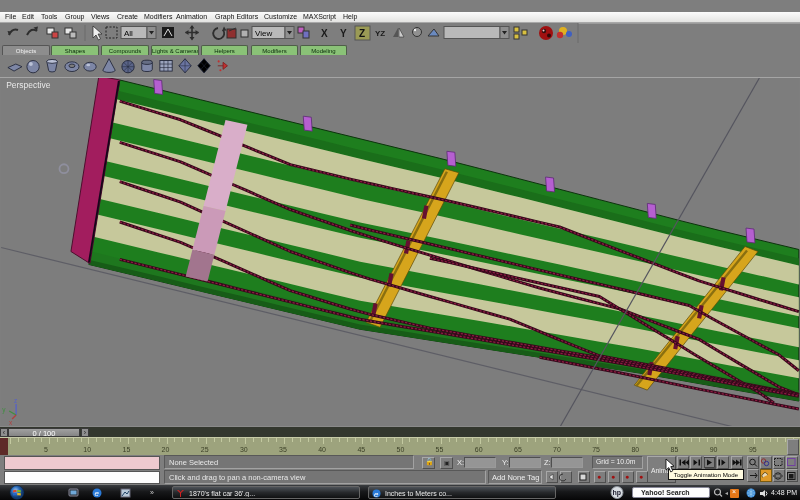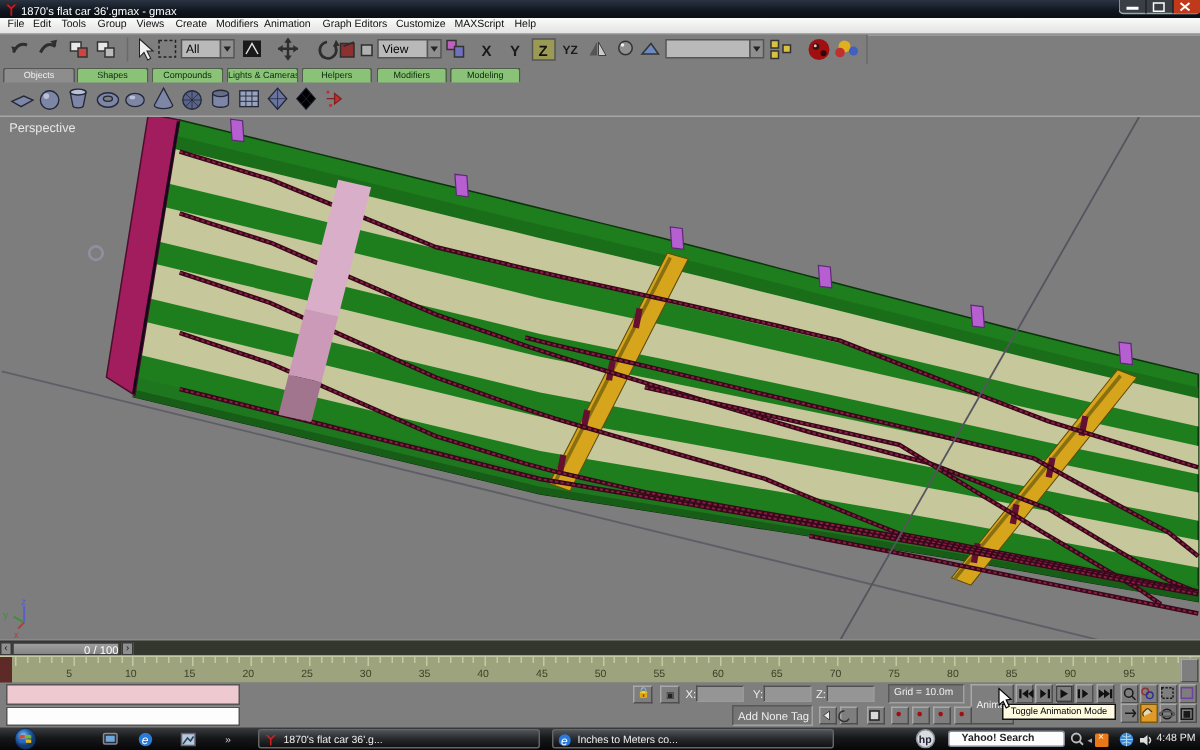--- a/index.html
+++ b/index.html
@@ -15,53 +15,38 @@
 
 #tabs{left:0;top:43px;width:800px;height:12px;background:#7e7e7e}
 .tab{position:absolute;top:1.5px;height:10.5px;font-size:6px;text-align:center;line-height:11px;border:1px solid #4e5e48;border-bottom:none;border-radius:2px 2px 0 0;white-space:nowrap;overflow:hidden}
 .tabg{background:#8ac277;color:#0a2a0a}
 .taba{background:#8d8d8d;color:#f2f2f2;border-color:#555}
 
 #vp{left:0;top:77px;width:800px;height:349px;display:block;border-top:1px solid #a5a5a5}
 
 #tslider{left:0;top:426px;width:800px;height:11px;background:#33372e;border-top:1px solid #8a8a8a}
 #tslider .btn{position:absolute;top:1px;width:8px;height:9px;background:#8f8f8f;border:1px solid #3a3a3a;color:#222;font-size:7px;line-height:8px;text-align:center}
-#thandle{position:absolute;left:8px;top:1px;width:72px;height:9px;background:linear-gradient(#a0a0a0,#858585);border:1px solid #3a3a3a;color:#fff;font-size:7.5px;text-align:right;line-height:9px}
+#thandle{position:absolute;left:8px;top:1px;width:72px;height:9px;background:linear-gradient(#a0a0a0,#858585);border:1px solid #3a3a3a;color:#fff;font-size:7.5px;text-align:center;line-height:9px}
 
 #ruler{left:0;top:437px;width:800px;height:18px;background:#9da37d;border-top:1px solid #c6caa6}
 #ruler .num{position:absolute;top:8px;font-size:7px;color:#3c4028}
 #ruler .tick{position:absolute;top:0;width:1px;height:5px;background:#c3c9a0}
 #rulred{position:absolute;left:0;top:0;width:8px;height:18px;background:#5e2a28}
 
 #status{left:0;top:455px;width:800px;height:30px;background:#7e7e7e;font-size:7.5px;color:#eee}
 .sunken{position:absolute;border:1px solid;border-color:#585858 #a2a2a2 #a2a2a2 #585858;background:#757575}
 .raised{position:absolute;border:1px solid;border-color:#a8a8a8 #4f4f4f #4f4f4f #a8a8a8;background:#7e7e7e}
 .fld{position:absolute;border:1px solid;border-color:#4f4f4f #9a9a9a #9a9a9a #4f4f4f;background:#959595}
 #tip{position:absolute;left:668px;top:14px;width:76px;height:11px;background:#fffbe0;border:1px solid #111;color:#000;font-size:6.2px;line-height:10px;text-align:center;z-index:30}
 
 #task{left:0;top:485px;width:800px;height:15px;background:linear-gradient(#3a3d40,#17181a 45%,#060607);color:#ddd;font-size:7px}
 .tbtn{position:absolute;top:1px;height:13px;background:linear-gradient(#4e5359,#27292c 50%,#101112);border:1px solid #666;border-radius:2px;color:#eee}
 </style></head>
 <body>
 <div id="app">
-<div id="title" class="abs">
-      <svg style="position:absolute;left:3px;top:1.5px" width="9" height="9">
-        <path d="M1 1 L4 4 L4 8.5 L5 8.5 L5 4 L8 1 L6.3 1 L4.5 2.8 L2.7 1Z" fill="#d02020" stroke="#801010" stroke-width="0.4"></path>
-      </svg>
-      <span class="txt">1870's flat car 36'.gmax - gmax</span>
-<svg style="position:absolute;right:0px;top:0px" width="54" height="10">
-        <rect x="0" y="-2" width="54" height="11" rx="3" fill="#3a3f45" stroke="#9aa"></rect>
-        <rect x="36" y="-2" width="18" height="11" rx="2" fill="#c0391a"></rect>
-        <line x1="18" y1="0" x2="18" y2="9" stroke="#222"></line>
-        <line x1="36" y1="0" x2="36" y2="9" stroke="#222"></line>
-        <rect x="5" y="4.5" width="8" height="2" fill="#fff"></rect>
-        <rect x="23" y="2" width="7" height="5.5" fill="none" stroke="#fff"></rect>
-        <path d="M41 2 l6 5 M47 2 l-6 5" stroke="#fff" stroke-width="1.3"></path>
-      </svg>
-    </div>
 <div id="menu" class="abs">
       <span style="left:5px">File</span>
       <span style="left:22px">Edit</span>
       <span style="left:41px">Tools</span>
       <span style="left:65px">Group</span>
       <span style="left:91px">Views</span>
       <span style="left:117px">Create</span>
       <span style="left:144px">Modifiers</span>
       <span style="left:176px">Animation</span>
       <span style="left:215px">Graph Editors</span>
@@ -377,20 +362,26 @@
       <div class="num" style="left:631.4px">80</div>
       <div class="num" style="left:670.5px">85</div>
       <div class="num" style="left:709.7px">90</div>
       <div class="num" style="left:748.9px">95</div>
       <div id="rulred"></div>
       <div class="raised" style="right:1px;top:1px;width:12px;height:16px"></div>
     </div>
 <div id="status" class="abs">
       <div class="abs" style="left:4px;top:1px;width:156px;height:14px;background:#eec9cf;border:1px solid #555"></div>
       <div class="abs" style="left:4px;top:16px;width:156px;height:13px;background:#fdfdfd;border:1px solid #555"></div>
+      <div class="sunken" style="left:164px;top:0px;width:250px;height:14px">
+        <span style="position:absolute;left:4px;top:1.5px;color:#e8e8e8">None Selected</span>
+      </div>
+      <div class="sunken" style="left:164px;top:15px;width:322px;height:14px">
+        <span style="position:absolute;left:4px;top:1.5px;color:#e8e8e8">Click and drag to pan a non-camera view</span>
+      </div>
       <div class="raised" style="left:422px;top:2px;width:13px;height:12px">
         <span style="position:absolute;left:2px;top:0px;color:#222;font-size:7px">🔒</span>
       </div>
       <div class="raised" style="left:440px;top:2px;width:13px;height:12px">
         <span style="position:absolute;left:3px;top:1px;color:#222;font-size:6px">▣</span>
       </div>
       <span class="abs" style="left:457px;top:3px">X:</span>
       <div class="fld" style="left:464px;top:2px;width:32px;height:11px"></div>
       <span class="abs" style="left:502px;top:3px">Y:</span>
       <div class="fld" style="left:509px;top:2px;width:32px;height:11px"></div>

